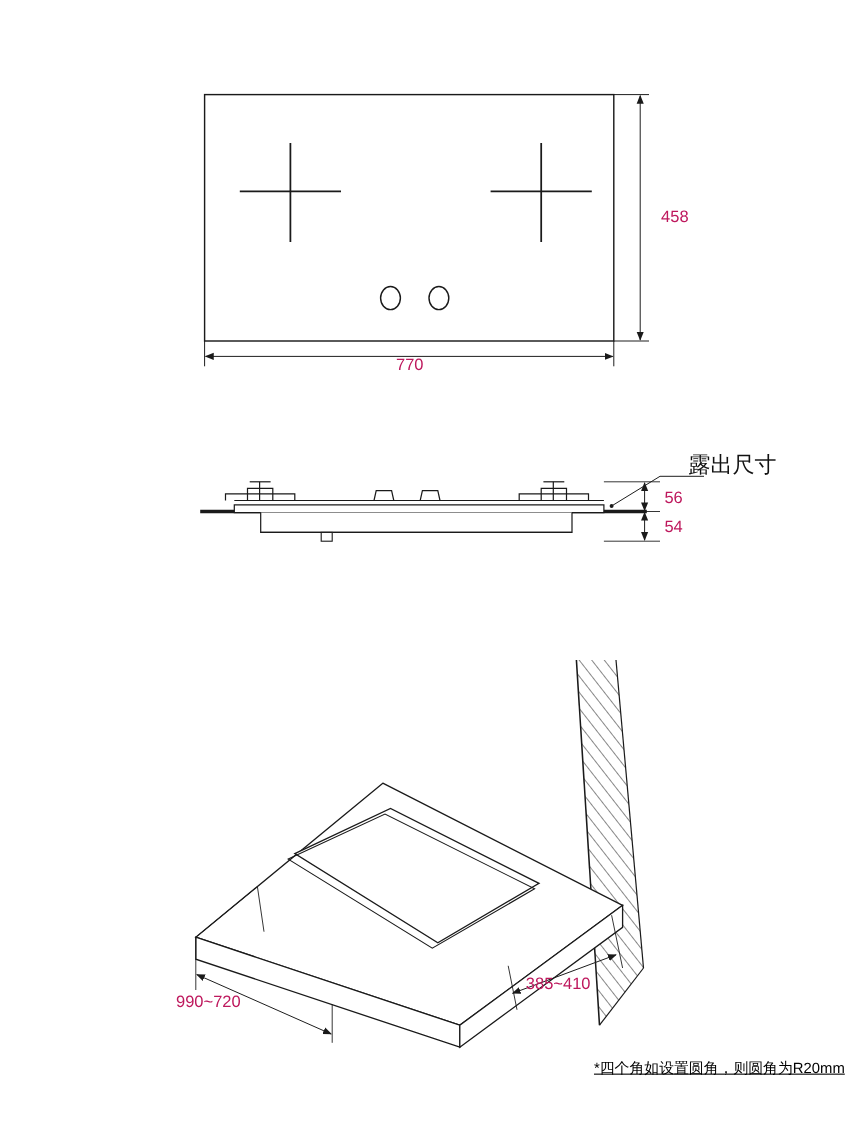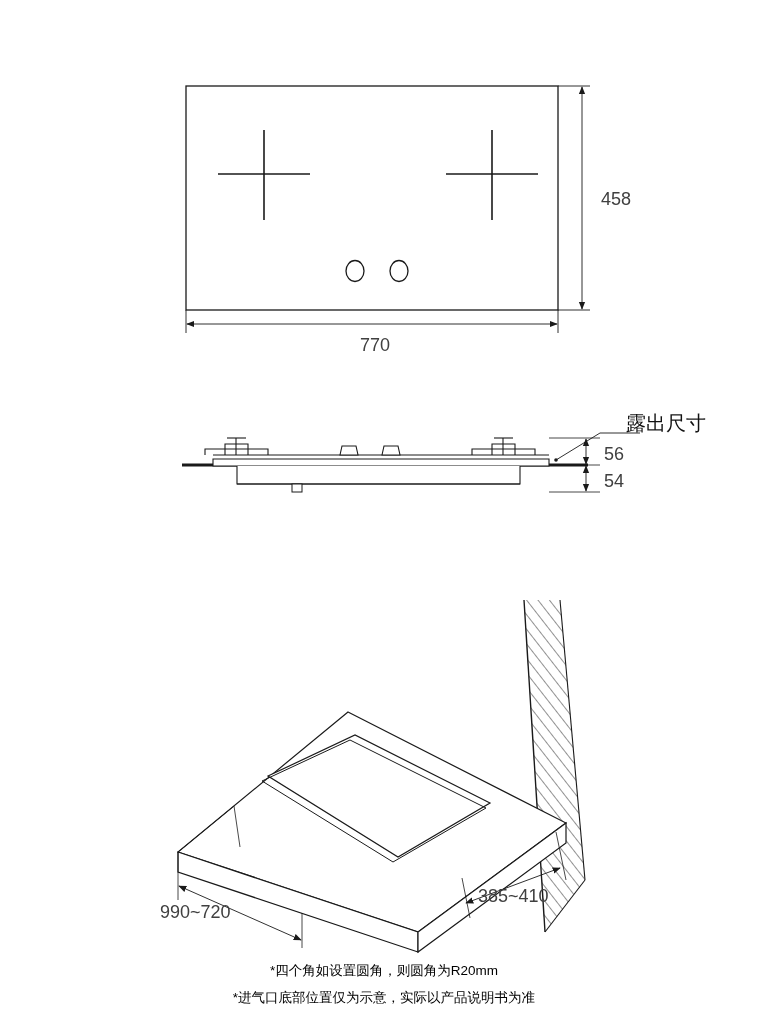--- a/index.html
+++ b/index.html
@@ -22,22 +22,22 @@
     height: 1024px;
   }
   svg.draw {
     position: absolute;
     left: 0; top: 0;
     width: 768px;
     height: 1024px;
   }
   .lbl {
     position: absolute;
-    font-size: 18px;
-    color: #404040;
+    font-size: 15px;
+    color: #be185d;
     white-space: nowrap;
     line-height: 1;
   }
   .lbl-cn {
     position: absolute;
     font-size: 20px;
     color: #111;
     white-space: nowrap;
     line-height: 1;
   }
@@ -48,21 +48,22 @@
     color: #000;
     white-space: nowrap;
     line-height: 1;
   }
   .note-cn {
     position: absolute;
     font-size: 13.5px;
     color: #000;
     white-space: nowrap;
     line-height: 1;
-    text-align: center;
+    text-align: right;
+    text-decoration: underline;
   }
 </style>
 </head>
 <body>
 
 <div class="sheet">
 
   <svg class="draw" viewBox="0 0 768 1024">
     <defs>
       <marker id="arrEnd" viewBox="0 0 10 10" refX="9" refY="5" markerWidth="9" markerHeight="9" orient="auto">
@@ -186,27 +187,26 @@
       </g>
 
       <g>
         <line x1="462" y1="878" x2="470" y2="918" stroke="#1a1a1a" stroke-width="0.8"></line>
         <line x1="556" y1="832" x2="566" y2="880" stroke="#1a1a1a" stroke-width="0.8"></line>
         <line x1="466" y1="903" x2="560" y2="868" stroke="#1a1a1a" stroke-width="0.9" marker-start="url(#arrStart)" marker-end="url(#arrEnd)"></line>
       </g>
     </g>
   </svg>
 
-  <div class="lbl" style="left:360px; top:336px;text-align:right;">770</div>
+  <div class="lbl" style="left:360px; top:324px;text-align:right;">770</div>
   <div class="lbl" style="left:601px; top:190px;">458</div>
 
   <div class="lbl-cn" style="left:626px; top:413px;">露出尺寸</div>
   <div class="lbl" style="left:604px; top:445px;">56</div>
   <div class="lbl" style="left:604px; top:472px;">54</div>
 
 
   <div class="lbl" style="left:160px; top:903px;">990~720</div>
   <div class="lbl" style="left:478px; top:887px;">385~410</div>
 
   <div class="note-cn" style="left:0; top:964px; width:768px;">*四个角如设置圆角，则圆角为R20mm</div>
-  <div class="note-cn" style="left:0; top:991px; width:768px;">*进气口底部位置仅为示意，实际以产品说明书为准</div>
 
 </div>
 
 </body></html>

